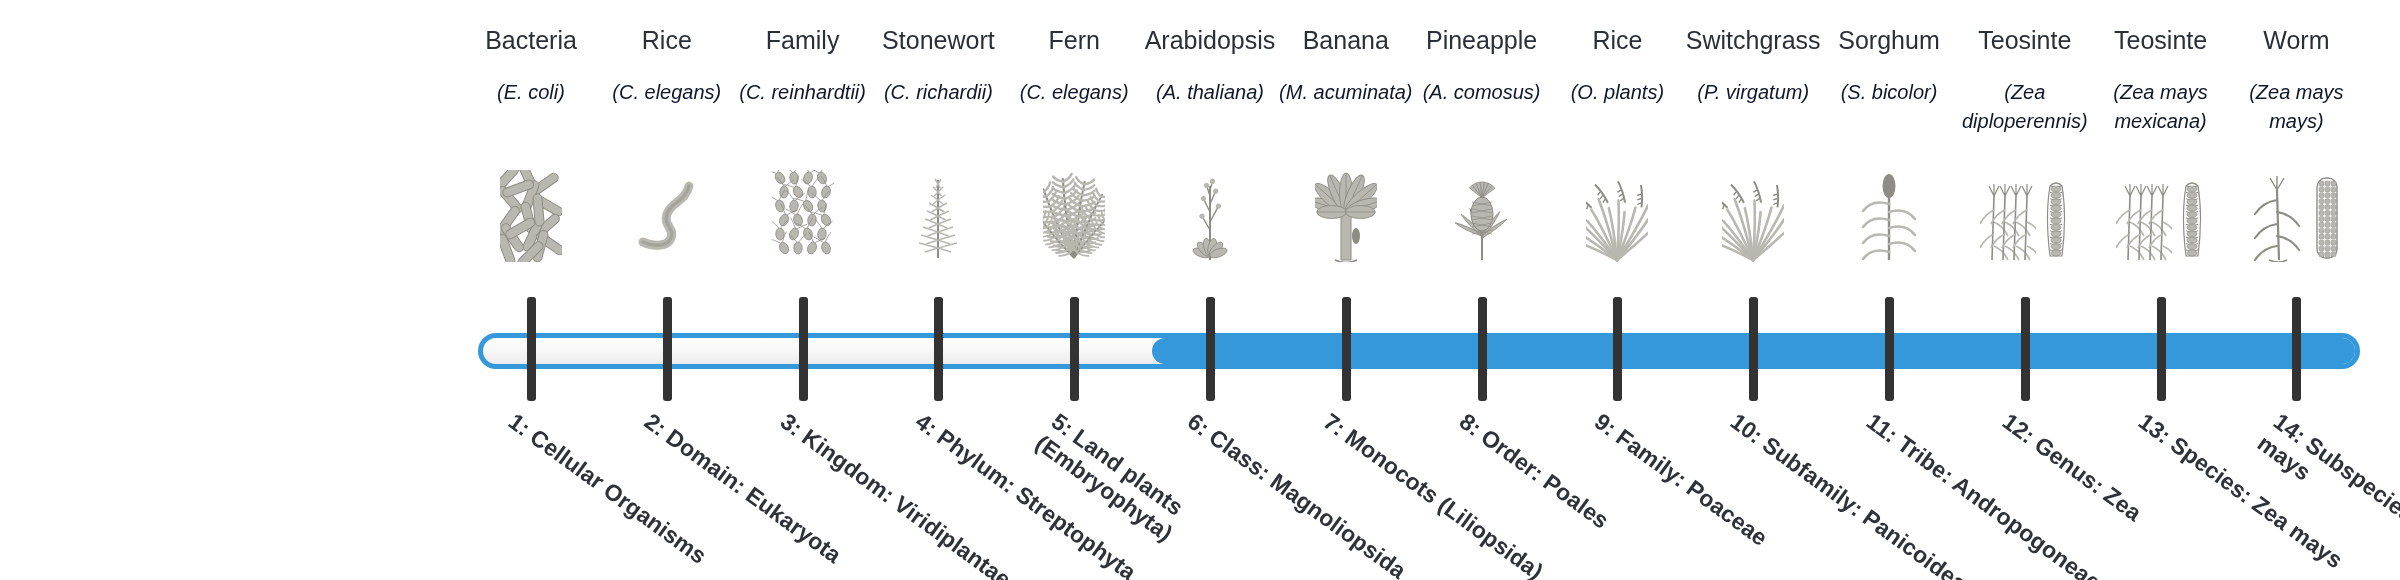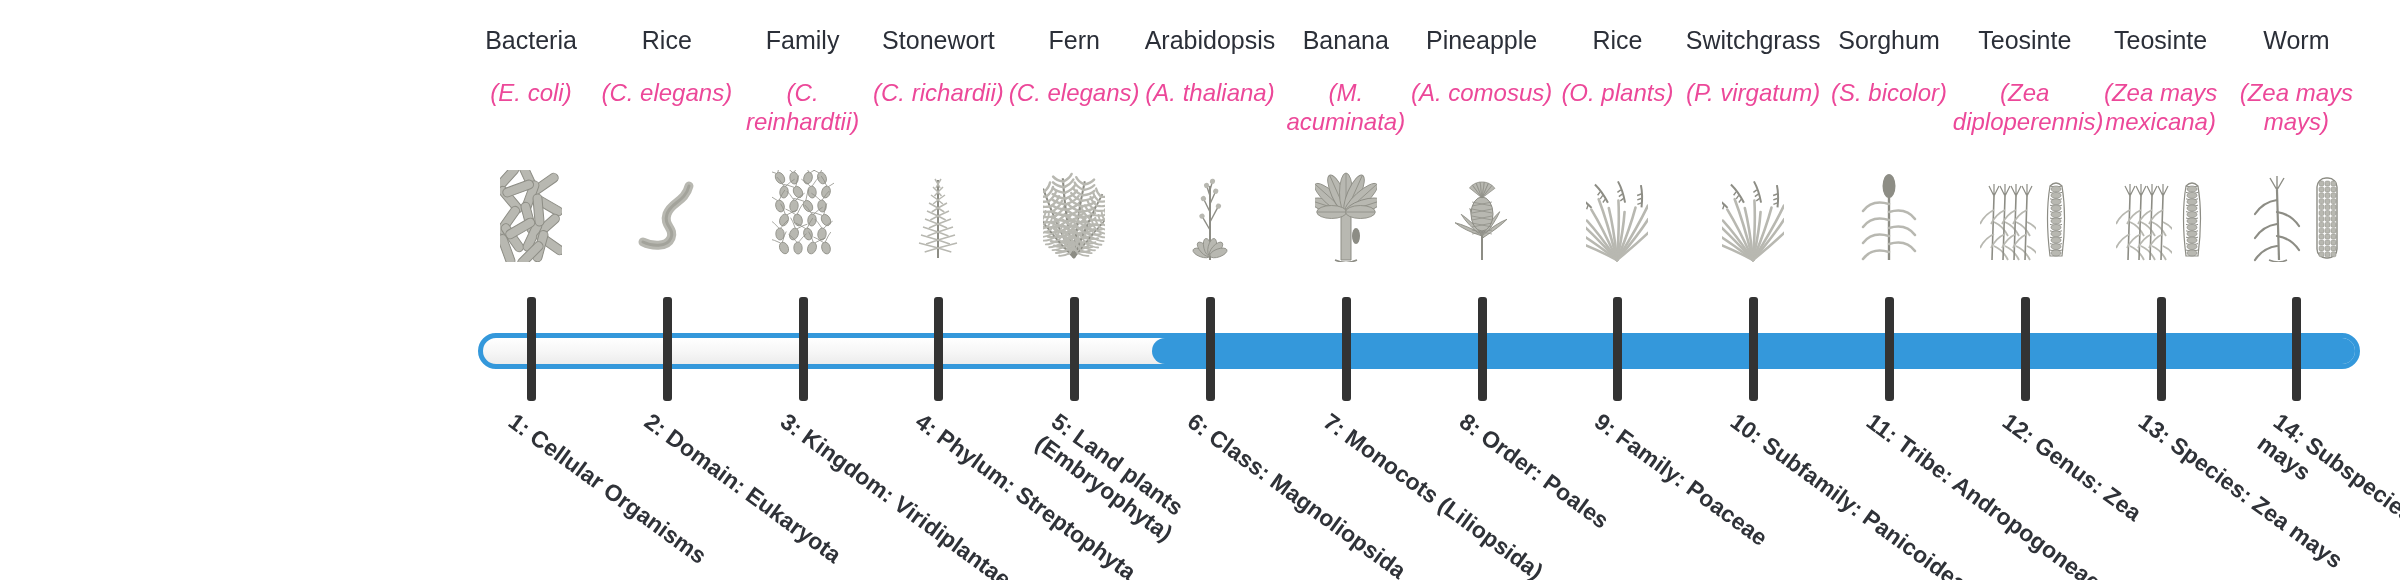--- a/index.html
+++ b/index.html
@@ -23,21 +23,21 @@
   .col{
     position:absolute;top:0;width:136px;margin-left:-68px;
     text-align:center;
   }
   .common-name{
     position:absolute;top:25px;left:0;width:136px;
     font-size:25px;line-height:30px;color:#2b2f38;
   }
   .sci-name{
     position:absolute;top:78px;left:-4px;width:144px;
-    font-size:24px;line-height:29px;font-style:italic;color:#ec4899;
+    font-size:20px;line-height:29px;font-style:italic;color:#0f172a;
   }
 
   
   .art{
     position:absolute;top:172px;left:0;width:136px;height:90px;
     display:flex;align-items:flex-end;justify-content:center;gap:4px;
   }
   .art svg{display:block;}
 
   

